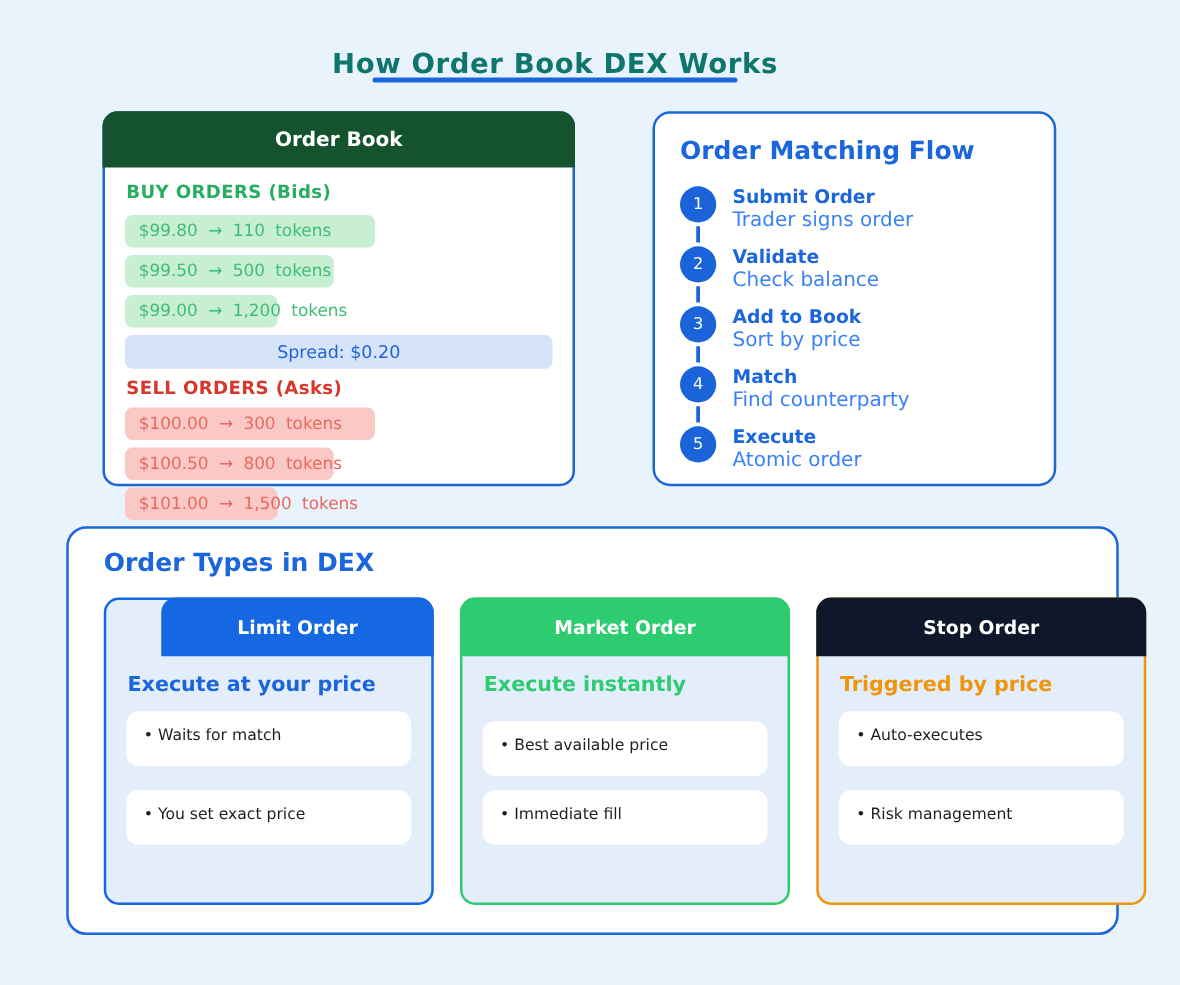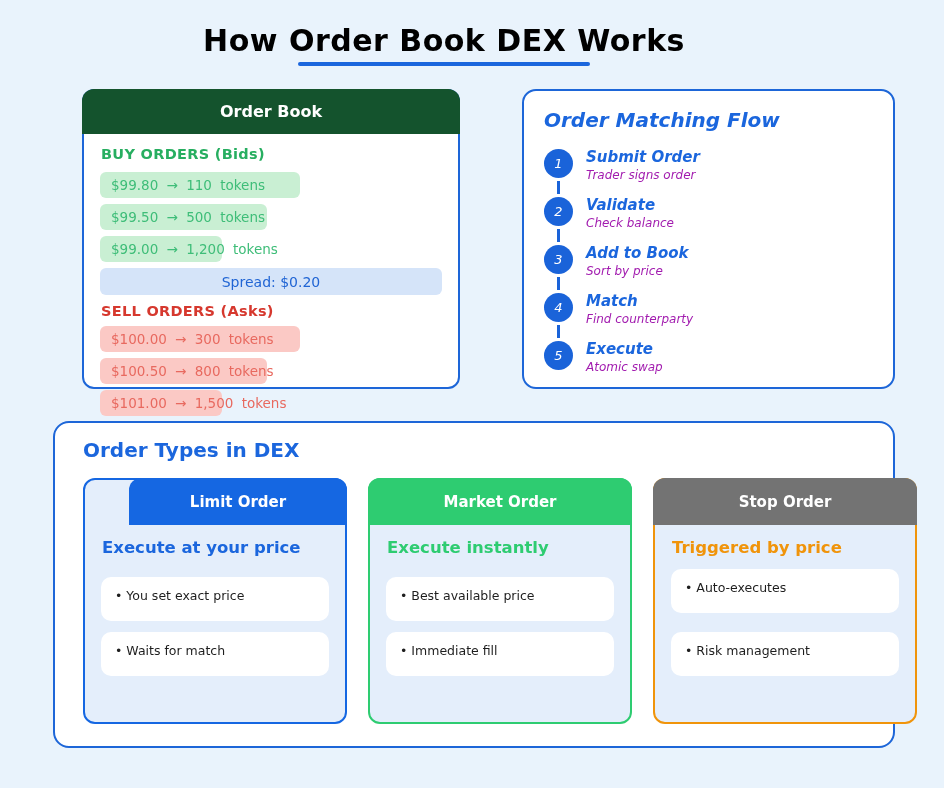--- a/index.html
+++ b/index.html
@@ -7,21 +7,21 @@
   body {
     width:944px; height:788px;
     background:#e9f3fc;
     font-family:"DejaVu Sans", sans-serif;
     position:relative;
     overflow:hidden;
   }
 
   
   .title-wrap { position:absolute; left:0; top:22px; width:888px; text-align:center; }
-  .main-title { margin:1px; font-size:30px; line-height:36px; font-weight:bold; color:#000000; letter-spacing:0.5px; }
+  .main-title { margin:12px; font-size:22px; line-height:36px; font-weight:bold; color:#0f766e; letter-spacing:0.5px; }
   .title-underline { position:absolute; top:40px; left:50%; transform:translateX(-50%);
     width:292px; height:4px; background:#1b66dd; border-radius:2px; }
 
   
   .card { position:absolute; background:#ffffff; border:2px solid #1d66d8; }
 
   
   #order-book { left:82px; top:89px; width:378px; height:300px; border-radius:12px; }
   .ob-header { height:45px; margin:-2px -2px 0; border-radius:12px 12px 0 0;
     background:#14532d; color:#fff; font-size:16px; font-weight:bold;
@@ -33,30 +33,30 @@
   .ob-row { height:26px; border-radius:6px; display:flex; align-items:center;
     padding-left:11px; font-size:13.5px; margin-bottom:6px;
     white-space:nowrap; word-spacing:4px; }
   .buy-row  { background:#c9efd3; color:#3ebd78; }
   .sell-row { background:#fbc9c5; color:#e8695f; }
   .w200 { width:200px; } .w160 { width:167px; } .w122 { width:122px; }
   .spread-row { height:27px; border-radius:6px; background:#d5e4f9; color:#2165d4;
     font-size:14px; display:flex; align-items:center; justify-content:center; margin-top:4px; }
 
   
-  #matching-flow { left:522px; top:89px; width:373px; height:300px; border-radius:14px;font-style:italic; }
+  #matching-flow { left:522px; top:89px; width:323px; height:300px; border-radius:14px; }
   .mf-inner { padding:17px 20px 0; }
   .mf-title { margin:0 0 17px; font-size:20px; line-height:24px; font-weight:bold; color:#1b66dd; }
   .step { position:relative; display:flex; height:48px; }
   .step-circle { width:29px; height:29px; border-radius:50%; background:#1a63d9; color:#fff;
     font-size:13px; display:flex; align-items:center; justify-content:center; flex-shrink:0; }
   .step-connector { position:absolute; left:13px; top:32px; width:3px; height:13px; background:#1a63d9; }
   .step-text { margin-left:13px; }
   .step-title { font-size:15px; font-weight:bold; color:#1b66dd; line-height:17px; }
-  .step-desc { font-size:12px; color:#a21caf; line-height:15px; margin-top:2px; }
+  .step-desc { font-size:16px; color:#3b82f6; line-height:15px; margin-top:2px; }
 
   
   #order-types { left:53px; top:421px; width:842px; height:327px; border-radius:16px; }
   .ot-inner { padding:15px 28px 0; }
   .ot-title { margin:0; font-size:20px; line-height:24px; font-weight:bold; color:#1b66dd; }
   .columns { display:flex; gap:21px; margin-top:16px; }
   .type-column { flex:0 0 264px; height:246px; border-radius:12px; background:#e4eefb; border:2px solid; }
   .col-header { height:47px; margin:-2px -2px 0; border-radius:12px 12px 0 0; color:#fff;
     font-weight:bold; font-size:15px; display:flex; align-items:center; justify-content:center; }
   .col-body { padding:13px 16px 0; }
@@ -66,21 +66,21 @@
   .item-first { margin-top:19px; }
   .item-next  { margin-top:11px; }
 
   .col-blue   { border-color:#1567e2; }
   .col-blue .col-header   { background:#1567e2;margin-left:44px; }
   .col-blue .col-subtitle { color:#1b66dd; }
   .col-green  { border-color:#2ecc71; }
   .col-green .col-header   { background:#2ecc71; }
   .col-green .col-subtitle { color:#2ecc71; }
   .col-orange { border-color:#f0940b; }
-  .col-orange .col-header   { background:#737373; }
+  .col-orange .col-header   { background:#0f172a; }
   .col-orange .col-subtitle { color:#f0940b; }
 </style>
 </head>
 <body>
 
 <div>
 
   <div class="title-wrap">
     <h1 class="main-title">How Order Book DEX Works</h1>
     <div class="title-underline"></div>
@@ -138,38 +138,38 @@
         <div class="step-text">
           <div class="step-title">Match</div>
           <div class="step-desc">Find counterparty</div>
         </div>
       </div>
 
       <div class="step">
         <div class="step-circle">5</div>
         <div class="step-text">
           <div class="step-title">Execute</div>
-          <div class="step-desc">Atomic swap</div>
+          <div class="step-desc">Atomic order</div>
         </div>
       </div>
 
     </div>
   </div>
 
   <div class="card" id="order-types">
     <div class="ot-inner">
       <div class="ot-title">Order Types in DEX</div>
       <div class="columns">
 
         <div class="type-column col-blue">
           <div class="col-header">Limit Order</div>
           <div class="col-body">
             <div class="col-subtitle">Execute at your price</div>
+            <div class="type-item item-next">• Waits for match</div>
             <div class="type-item item-first">• You set exact price</div>
-            <div class="type-item item-next">• Waits for match</div>
           </div>
         </div>
 
         <div class="type-column col-green">
           <div class="col-header">Market Order</div>
           <div class="col-body">
             <div class="col-subtitle">Execute instantly</div>
             <div class="type-item item-first">• Best available price</div>
             <div class="type-item item-next">• Immediate fill</div>
           </div>

